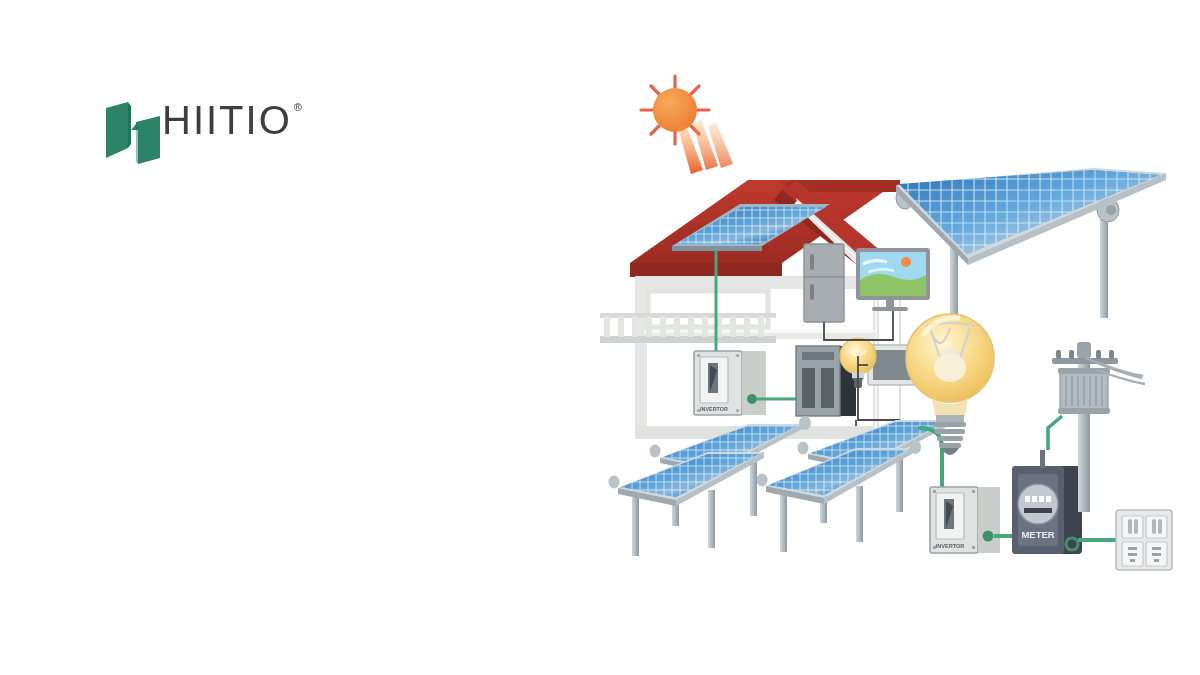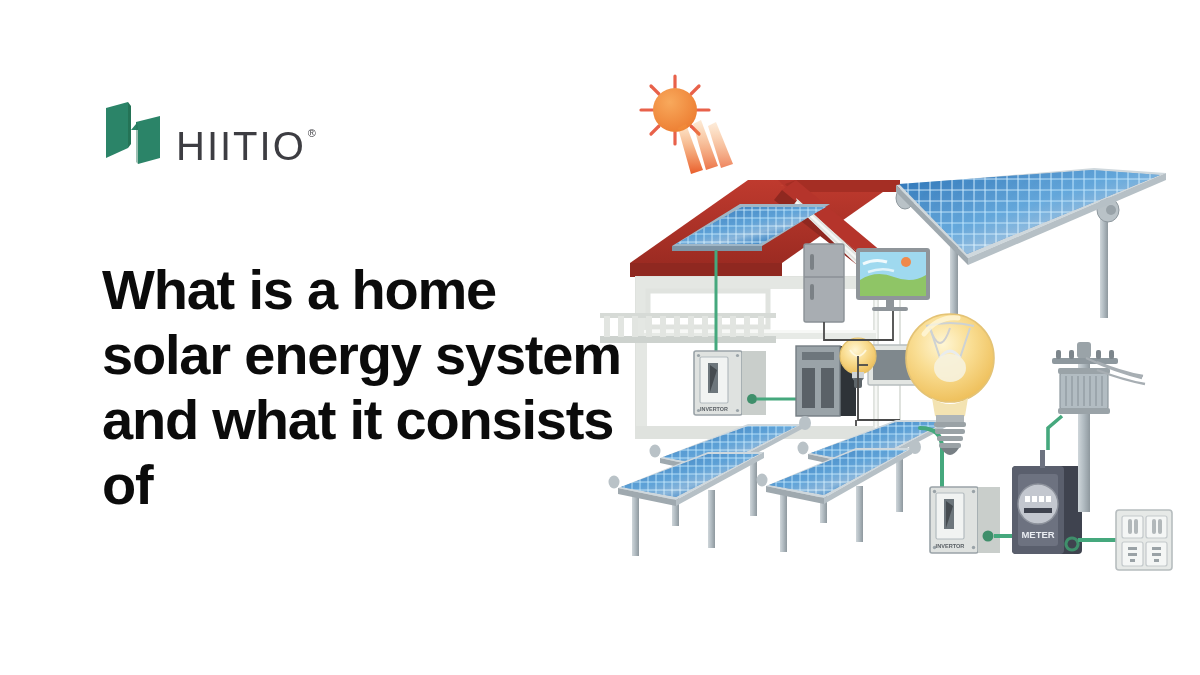--- a/index.html
+++ b/index.html
@@ -15,21 +15,21 @@
     position:absolute;inset:0;
     width:1200px;height:675px;
     background:#ffffff;
   }
   
   #left-col{
     position:absolute;left:0;top:0;width:620px;height:675px;
   }
   #logo-lockup{
     position:absolute;left:104px;top:100px;
-    display:flex;align-items:flex-end;gap:14px;
+    display:flex;align-items:flex-start;
   }
   #logo-mark{width:58px;height:66px;display:block;}
   #logo-wordmark{
     display:flex;align-items:flex-start;
     font-size:40px;font-weight:400;letter-spacing:2px;
     color:#3d3d42;line-height:1;
     font-family:"Liberation Sans",sans-serif;
   }
   #logo-reg{
     font-size:11px;line-height:1;margin-left:2px;margin-top:2px;
@@ -62,21 +62,20 @@
         <polygon points="24,2 27,6 27,44 24,48" fill="#247356"></polygon>
         <polygon points="27,30 32,24 32,22 56,16 56,58 34,64 34,30" fill="#2b8468"></polygon>
         <polygon points="32,22 34,26 34,64 32,62" fill="#247356" opacity="0.45"></polygon>
       </svg>
       <div id="logo-wordmark">
         <span>HIITIO</span>
         <sup id="logo-reg">®</sup>
       </div>
     </div>
 
-    <h1 id="headline">What is a home solar energy system and what it consists of</h1>
 
   </div>
 
   <div id="illustration">
     <svg viewBox="0 0 600 525" aria-hidden="true">
       <defs>
         <linearGradient id="pnlGrad" x1="0" y1="0" x2="1" y2="1">
           <stop offset="0%" stop-color="#2f7fc4"></stop>
           <stop offset="45%" stop-color="#1f63a8"></stop>
           <stop offset="100%" stop-color="#1b5fa8"></stop>

